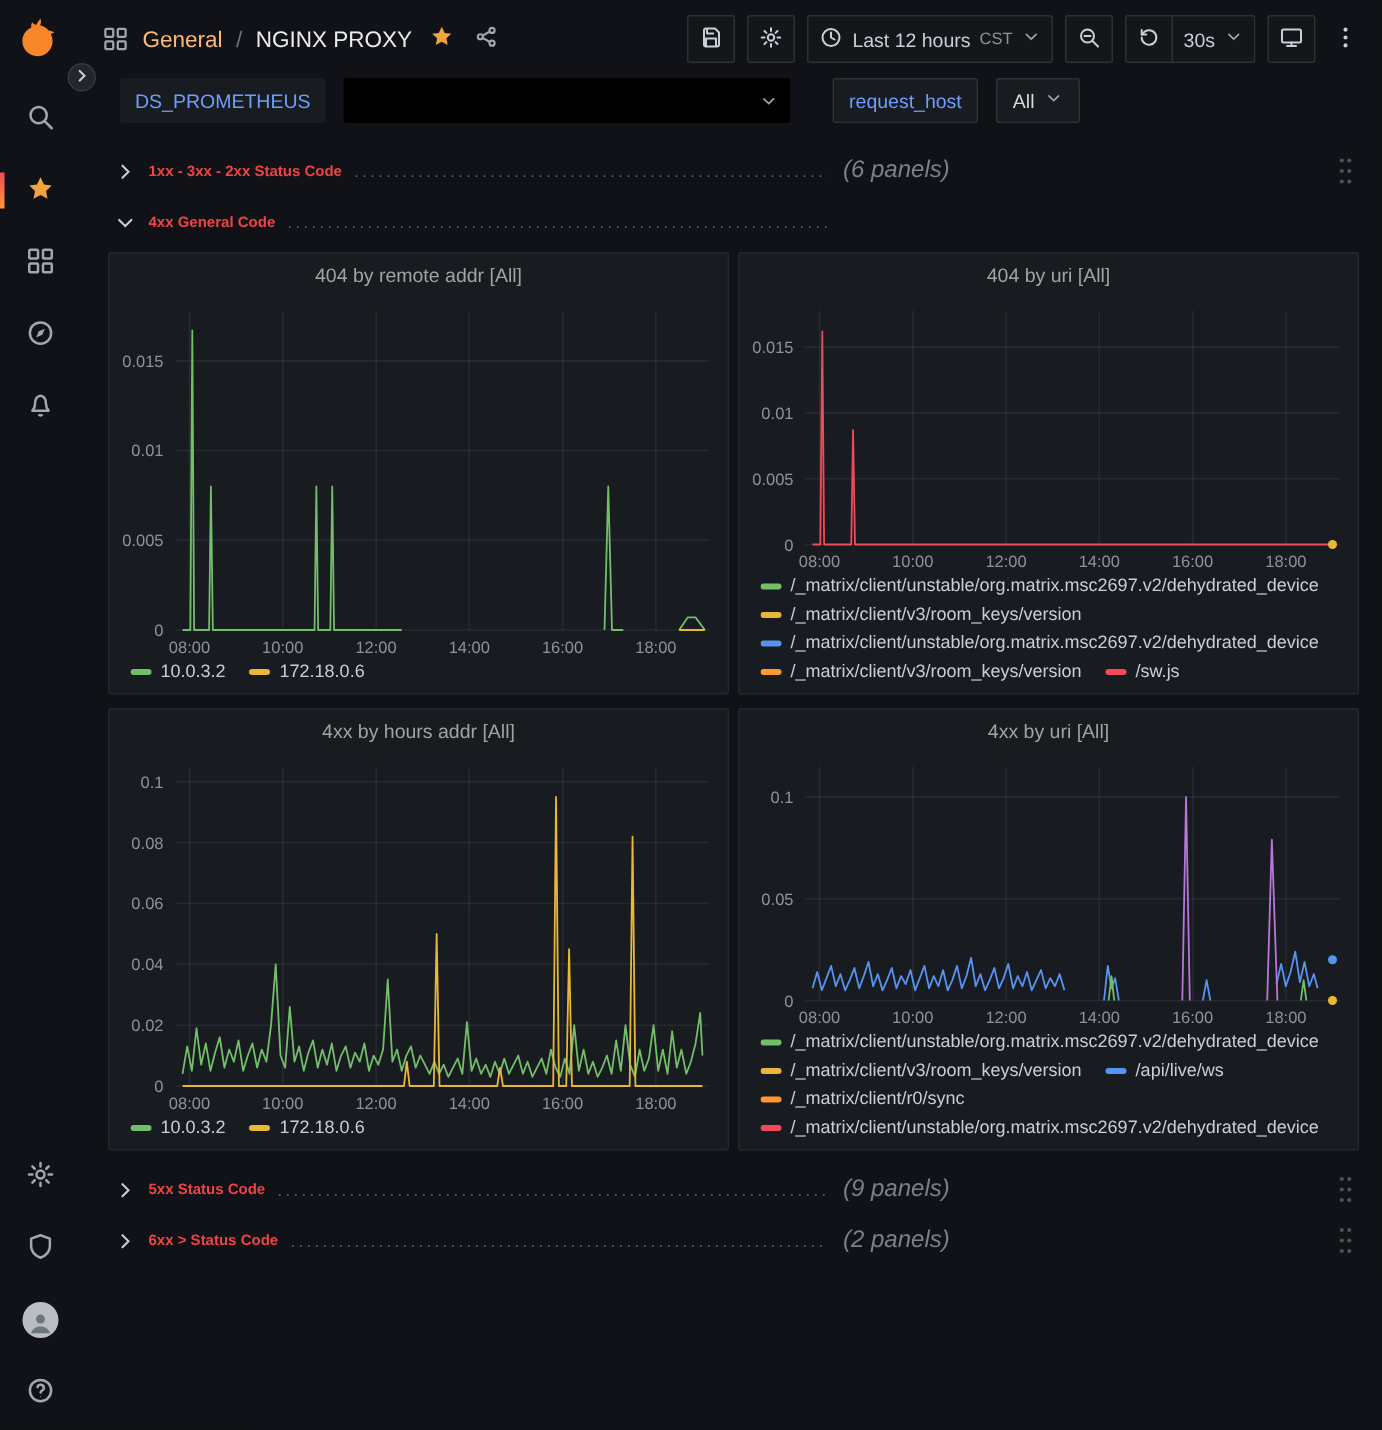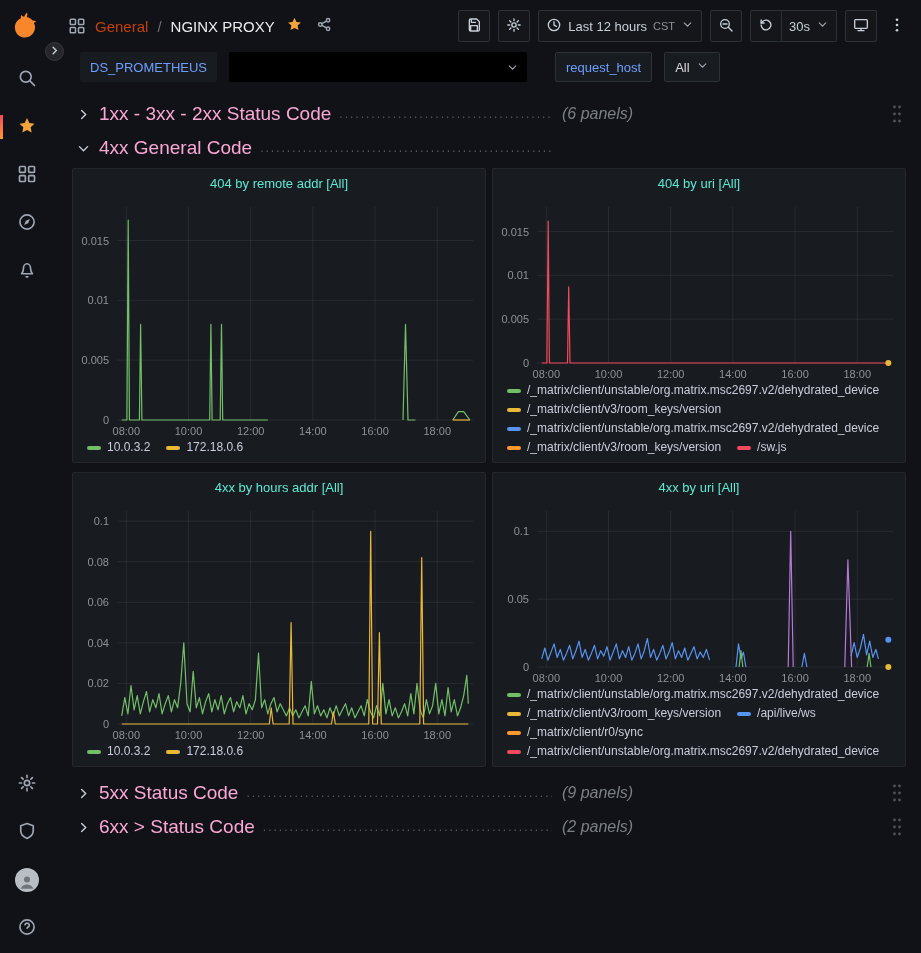--- a/index.html
+++ b/index.html
@@ -22,21 +22,21 @@
 
   
   .main{flex:1;display:flex;flex-direction:column;min-width:0;position:relative}
   .collapse-btn{position:absolute;left:-9px;top:42px;width:19px;height:19px;border-radius:50%;background:#24262b;border:1px solid #37393f;color:#c7d0d9;display:flex;align-items:center;justify-content:center;cursor:pointer;z-index:5;padding:0}
   .collapse-btn svg{width:11px;height:11px}
 
   .topnav{height:52px;display:flex;align-items:center;padding:0 12px 0 14px}
   .crumb{display:flex;align-items:center;gap:9px;font-size:15px}
   .crumb-icon{color:#9fa7b3;display:flex}
   .crumb-icon svg{width:18px;height:18px}
-  .crumb .section{color:#c2410c;cursor:pointer}
+  .crumb .section{color:#fdba74;cursor:pointer}
   .crumb .sep{color:#6e7077}
   .crumb .title{color:#ebecec}
   .mini-icon-btn{background:none;border:none;cursor:pointer;display:flex;color:#9fa7b3;padding:2px}
   .mini-icon-btn svg{width:17px;height:17px}
 
   .actions{margin-left:auto;display:flex;align-items:center;gap:8px}
   .icon-btn{height:32px;min-width:32px;padding:0 7px;display:flex;align-items:center;justify-content:center;gap:6px;background:#15161a;border:1px solid #2c3235;border-radius:2px;color:#c7d0d9;cursor:pointer;font-size:13px;white-space:nowrap}
   .icon-btn svg{width:16px;height:16px;flex:0 0 auto}
   .tz{font-size:11px;color:#8e9299}
   .caret svg{width:13px;height:13px;color:#9fa7b3}
@@ -54,29 +54,29 @@
   .var-chip{height:30px;display:flex;align-items:center;gap:6px;padding:0 10px;background:#181b1f;border:1px solid #2c3235;border-radius:2px;font-size:13px;cursor:pointer}
   .var-chip.host-label{color:#6e9fff;margin-left:16px;cursor:default}
   .var-chip.value{color:#d8d9da}
 
   
   .dash{flex:1;padding:2px 15px 0 18px;overflow:hidden}
   .row-header{height:28px;display:flex;align-items:center;margin:6px 0;cursor:pointer;padding:0 4px 0 4px}
   .row-chev{display:flex;color:#c7d0d9;flex:0 0 auto}
   .row-chev svg{width:15px;height:15px}
   .row-left{display:flex;align-items:center;flex:0 0 476px;min-width:0;gap:8px}
-  .row-title{font-size:19px;font-weight:400;color:#f9a8d4;white-space:nowrap}
+  .row-title{font-size:10px;font-weight:700;color:#ef4444;white-space:nowrap}
   .row-dots{flex:1;overflow:hidden;white-space:nowrap;color:#585c62;font-size:12px;letter-spacing:2px}
   .row-count{font-size:16px;font-style:italic;color:#7b8087;margin-left:10px;white-space:nowrap}
   .row-drag{margin-left:auto;color:#4e5257;display:flex;cursor:grab}
   .row-drag svg{width:10px;height:20px}
 
   .grid{display:grid;grid-template-columns:1fr 1fr;gap:9px 6px;margin:4px 0 12px}
   .panel{height:295px;background:#181b1f;border:1px solid #25272c;border-radius:2px;display:flex;flex-direction:column;overflow:hidden}
-  .panel-title{flex:0 0 28px;display:flex;align-items:center;justify-content:center;font-size:13px;font-weight:500;color:#5eead4;cursor:pointer}
+  .panel-title{flex:0 0 28px;display:flex;align-items:center;justify-content:center;font-size:13px;font-weight:500;color:#a3a3a3;cursor:pointer}
   .chart{flex:1 1 0;min-height:0}
   .chart svg{display:block}
   .legend{flex:0 0 auto;padding:0 10px 5px 14px;font-size:12px;color:#ccccdc}
   .legend-row{display:flex;gap:16px;line-height:19px;white-space:nowrap;overflow:hidden}
   .legend-item{display:inline-flex;align-items:center;gap:6px;cursor:pointer}
   .legend-marker{width:14px;height:4px;border-radius:2px;display:inline-block;flex:0 0 auto}
 </style>
 </head>
 <body>
 

